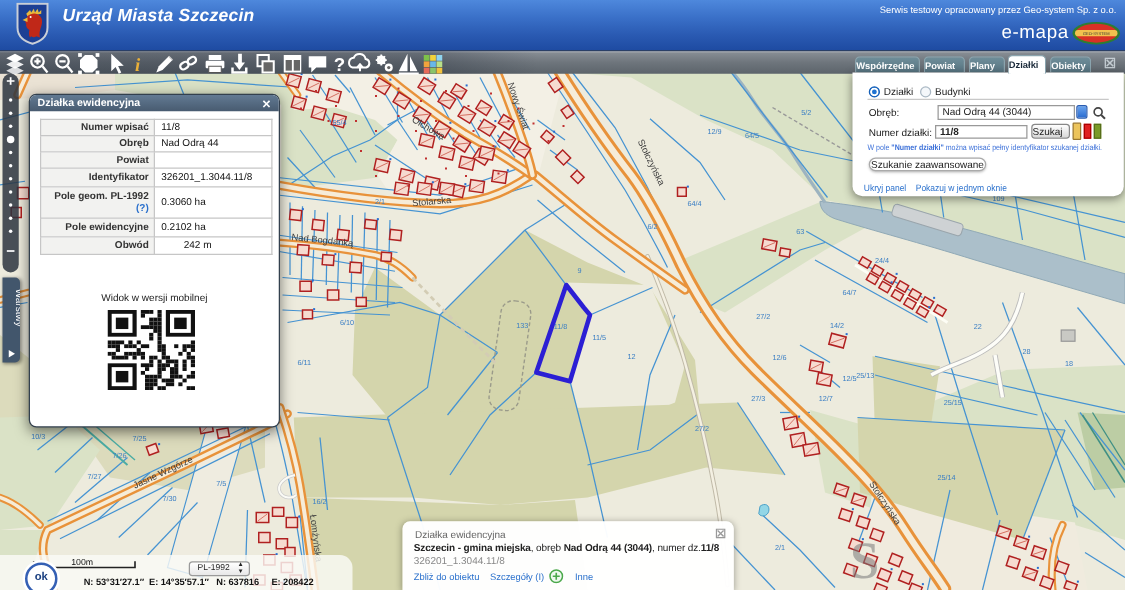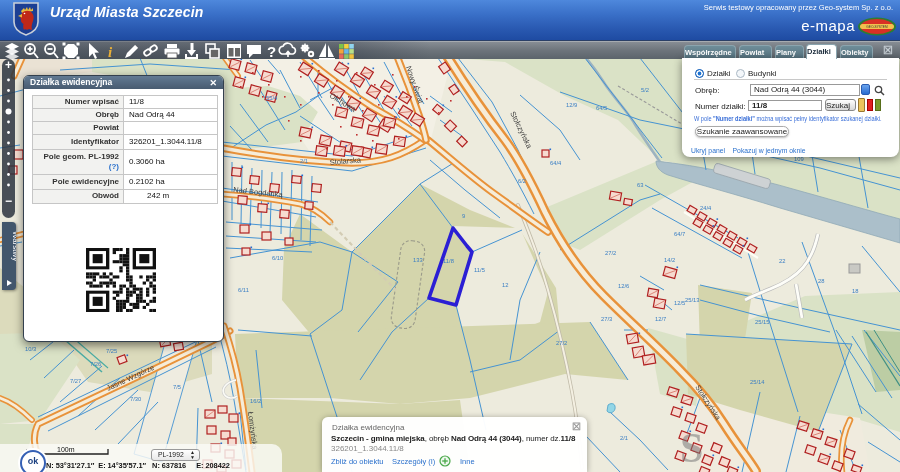--- a/index.html
+++ b/index.html
@@ -20,21 +20,21 @@
 #lpanel .tit{height:13px;background:linear-gradient(180deg,#627a93,#485b70);border-radius:5px 5px 0 0;color:#fff;font-size:8.5px;font-weight:bold;padding:1px 0 0 6px}
 #lpanel .tit .x{position:absolute;right:6px;top:2px;font-size:9px;font-weight:bold;color:#fff}
 table.inf{border-collapse:collapse;table-layout:fixed;margin:6px 0 0 8px;width:185px;font-size:8px}
 table.inf td{border:1px solid #c6c6c6;padding:1px 4px;vertical-align:middle;line-height:1.2;overflow:hidden}
 table.inf td.l{background:#f2f2f0;font-weight:bold;color:#333;text-align:right;width:91px}
 table.inf td.v{background:#fff;color:#111;width:94px}
 #zoomctl{left:2px;top:59px;width:13px;height:159px;background:rgba(44,52,62,0.85);border-radius:7px;color:#fff}
 #warstwy{left:2px;top:222px;width:14px;height:68px;background:#42566c;border-radius:0 4px 4px 0;box-shadow:1px 1px 3px rgba(0,0,0,0.4)}
 #bbar{left:0;top:444px;width:282px;height:28px;background:rgba(250,250,246,0.82);border-radius:0 10px 0 0}
 #okbtn{left:20px;top:450px;width:26px;height:26px;border-radius:50%;background:#fff;border:2.6px solid #3560b4;box-shadow:0 0 0 2px #fff;color:#1a3f80;font-weight:bold;font-size:9px;text-align:center;line-height:19px}
-#coords{left:46px;top:461px;font-size:7.4px;font-weight:bold;color:#111;letter-spacing:-0.05px}
+#coords{left:67px;top:461px;font-size:7.4px;font-weight:bold;color:#111;letter-spacing:-0.05px}
 #plsel{left:151px;top:449px;width:49px;height:12px;background:linear-gradient(180deg,#fff,#e8e8e8);border:1px solid #9a9a9a;border-radius:3px;font-size:6.8px;color:#222;line-height:10px;padding-left:6px}
 #bpop{left:322px;top:417px;width:265px;height:55px;background:rgba(255,255,255,0.97);border-radius:6px 6px 0 0;box-shadow:0 1px 6px rgba(0,0,0,0.35);font-size:8px;color:#222}
 .blue{color:#2a70cc}
 
 </style></head><body>
 <div id="app">
 <svg width="900" height="472" viewBox="0 0 900 472" style="position:absolute;left:0;top:0">
 <rect x="0" y="0" width="900" height="472" fill="#edebdd"></rect>
 <polygon points="92,58 240,58 240,84 150,82 92,72" fill="#dae2c6"></polygon>
 <polygon points="0,58 92,58 92,72 60,76 0,80" fill="#eae2d4"></polygon>
@@ -874,20 +874,21 @@
 <tr style="height:15px">
             <td class="l">Pole ewidencyjne</td>
             <td class="v" style="padding-left:5px;white-space:nowrap">0.2102 ha</td>
           </tr>
 <tr style="height:14px">
             <td class="l">Obwód</td>
             <td class="v" style="padding-left:23px;white-space:nowrap">242 m</td>
           </tr>
 </tbody>
       </table>
+<div class="abs" style="left:0;width:199px;top:158px;text-align:center;font-size:8px;color:#222">Widok w wersji mobilnej</div>
 <div class="abs" style="left:62px;top:172px"><svg width="70" height="64" viewBox="0 0 21 21" preserveAspectRatio="none">
 <rect width="21" height="21" fill="#fff"></rect>
 <rect x="0" y="0" width="7" height="7" fill="#111"></rect>
 <rect x="1" y="1" width="5" height="5" fill="#fff"></rect>
 <rect x="2" y="2" width="3" height="3" fill="#111"></rect>
 <rect x="14" y="0" width="7" height="7" fill="#111"></rect>
 <rect x="15" y="1" width="5" height="5" fill="#fff"></rect>
 <rect x="16" y="2" width="3" height="3" fill="#111"></rect>
 <rect x="0" y="14" width="7" height="7" fill="#111"></rect>
 <rect x="1" y="15" width="5" height="5" fill="#fff"></rect>

